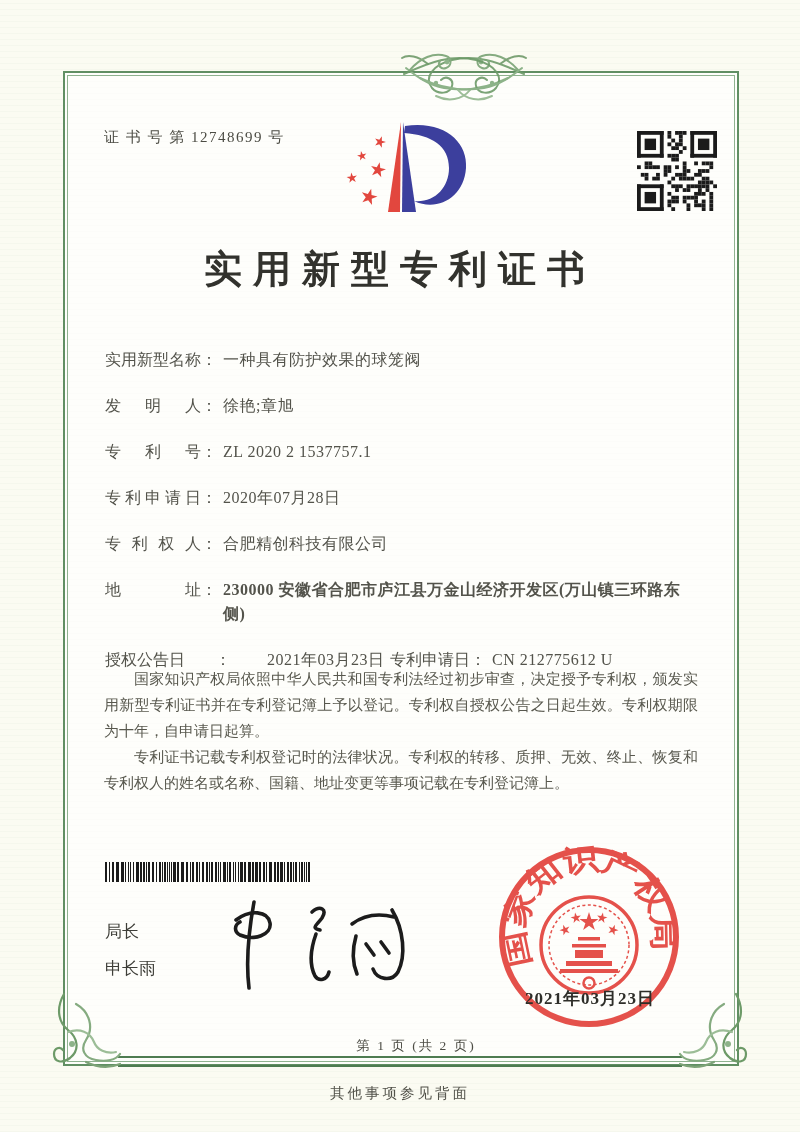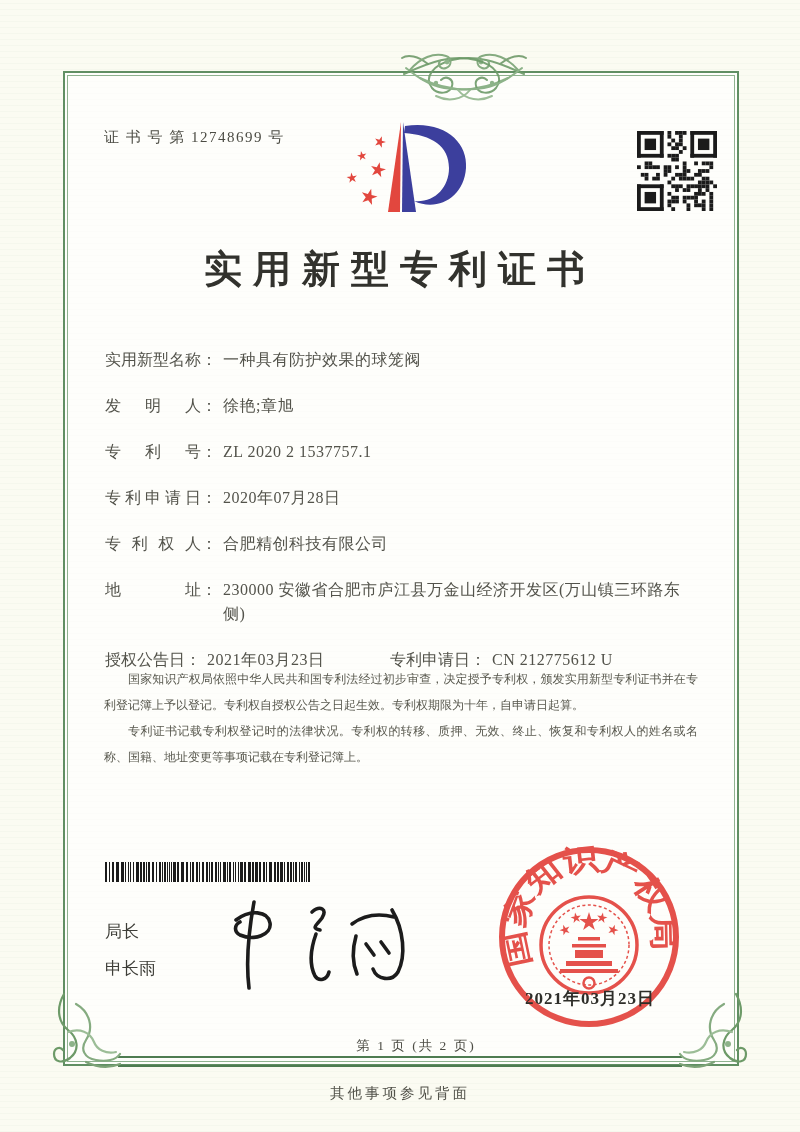--- a/index.html
+++ b/index.html
@@ -41,28 +41,28 @@
     font-size:38px;font-weight:600;letter-spacing:11px;color:#32322d;
   }
   .fields{position:absolute;left:105px;top:348px;width:592px;font-size:16px;color:#53534b;}
   .field-row{display:flex;align-items:flex-start;line-height:24px;margin-bottom:22px;}
   .field-label{
     display:inline-block;width:96px;text-align:justify;text-align-last:justify;
     flex:0 0 96px;color:#53534b;
   }
   .field-colon{margin-right:6px;}
   .field-value{letter-spacing:0.5px;}
-  .field-row.address .field-value{width:460px;line-height:24px;}
+  .field-row.address .field-value{width:460px;line-height:24px;font-weight:bold;}
   .grant-row{display:flex;line-height:24px;}
   .grant-pair{display:flex;}
-  .grant-pair.first{width:285px;flex:0 0 285px;}
+  .grant-pair.first{width:285px;flex:0 0 285px;gap:30px;}
   .grant-pair .field-label{width:80px;flex:0 0 80px;}
   .paragraphs{
     position:absolute;left:104px;top:666px;width:594px;
-    font-size:12px;line-height:26px;text-align:justify;color:#58584e;
+    font-size:15px;line-height:26px;text-align:justify;color:#58584e;
   }
   .paragraphs p{margin:0;text-indent:2em;}
   .barcode{position:absolute;left:105px;top:862px;width:207px;height:20px;}
   .officer{position:absolute;left:105px;top:920px;font-size:17px;color:#3e3e38;}
   .officer .officer-name{margin-top:14px;}
   .signature{position:absolute;left:214px;top:888px;width:226px;height:112px;}
   .seal{position:absolute;left:492px;top:840px;width:194px;height:194px;opacity:0.9;}
   .seal-date{
     position:absolute;left:490px;top:987px;width:200px;text-align:center;
     font-size:17px;font-weight:600;letter-spacing:1px;color:#2e2e29;

